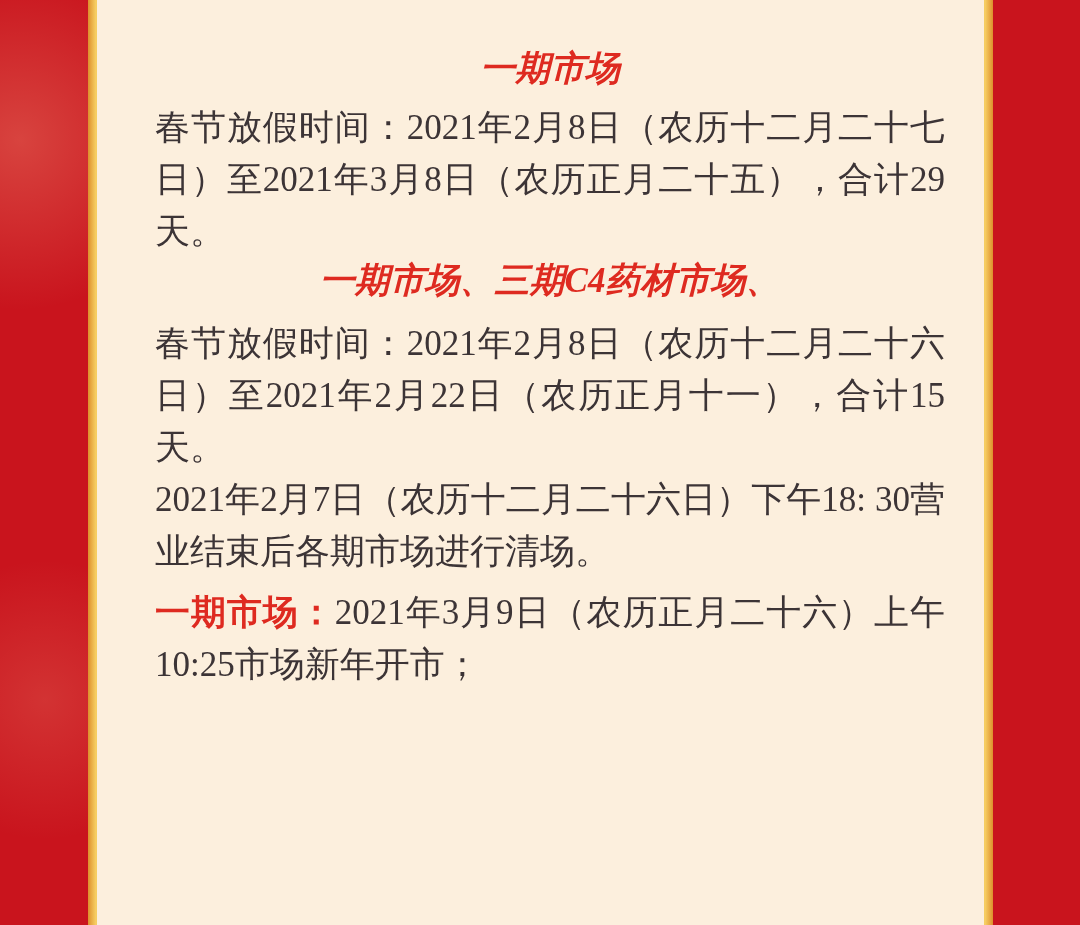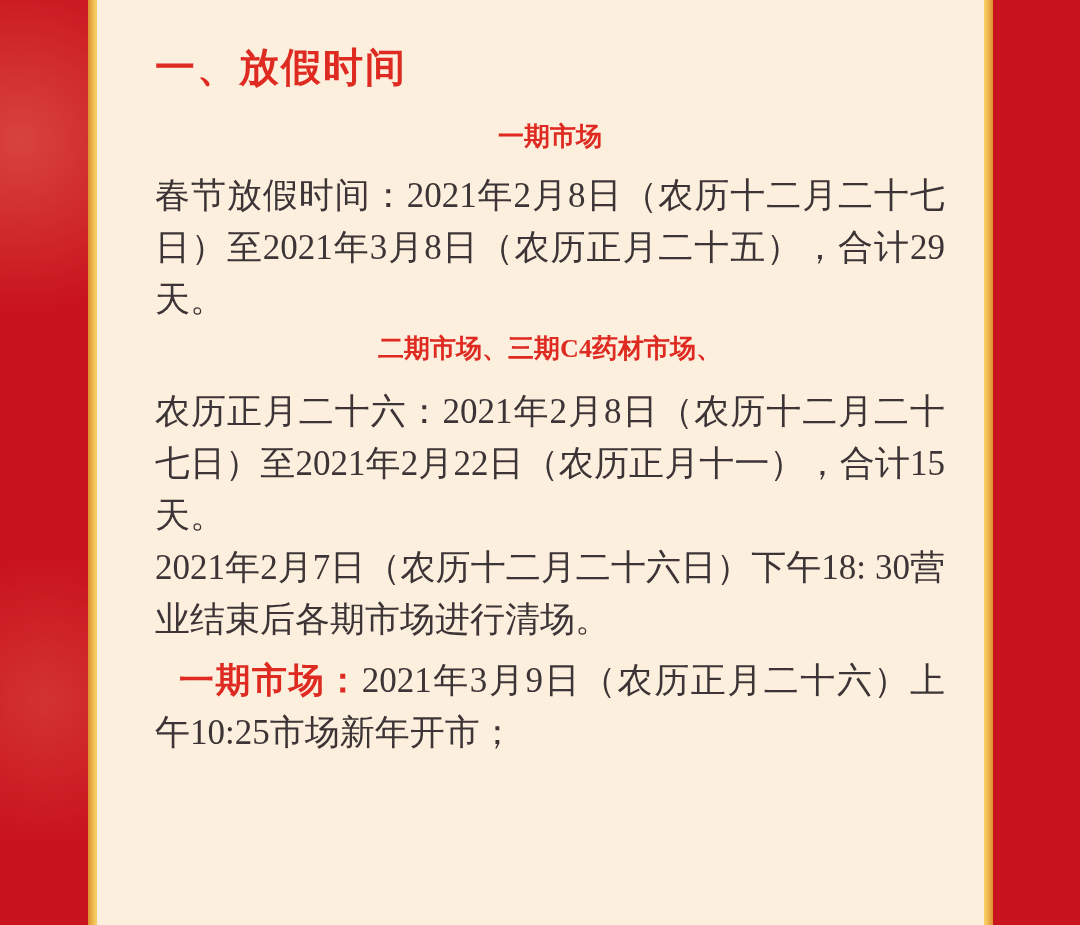--- a/index.html
+++ b/index.html
@@ -60,26 +60,27 @@
     line-height: 44px;
     letter-spacing: 2px;
     font-weight: 700;
     color: var(--accent, #de2a20);
     margin: 0 0 24px 0;
   }
   .sec-heading.second {
     margin: 41px 0 22px 0;
   }
   .subtitle {
-    font-size: 26px;
+    font-size: 35px;
     line-height: 46px;
     font-weight: 700;
     text-align: center;
     color: var(--accent, #de2a20);
     margin: 0;
+    font-style: italic;
   }
   .subtitle.first {
     margin-bottom: 10px;
   }
   .subtitle.multi {
     margin-bottom: 14px;
   }
   .body-para {
     font-size: 35px;
     line-height: 52px;
@@ -92,45 +93,43 @@
   }
   .body-para.p3 {
     margin-bottom: 8px;
   }
   .body-para.p4 {
     margin-top: 9px;
   }
   .inline-label {
     color: var(--accent, #de2a20);
     font-weight: 700;
-    margin-left: 24px;
   }
 </style>
 </head>
 <body>
 
 <div class="side-glow"></div>
 
 <div class="panel">
   <div class="gold-border left"></div>
   <div class="gold-border right"></div>
 
   <div class="content">
 
-    <h2 class="sec-heading first">一、放假时间</h2>
 
     <div class="subtitle first">一期市场</div>
 
     <p class="body-para p1">春节放假时间：2021年2月8日（农历十二月二十七日）至2021年3月8日（农历正月二十五），合计29天。</p>
 
     <div class="subtitle multi">
-      <div>二期市场、三期C4药材市场、</div>
+      <div>一期市场、三期C4药材市场、</div>
     </div>
 
-    <p class="body-para p2">农历正月二十六：2021年2月8日（农历十二月二十七日）至2021年2月22日（农历正月十一），合计15天。</p>
+    <p class="body-para p2">春节放假时间：2021年2月8日（农历十二月二十六日）至2021年2月22日（农历正月十一），合计15天。</p>
 
 
     <p class="body-para p3">2021年2月7日（农历十二月二十六日）下午18: 30营业结束后各期市场进行清场。</p>
 
     <p class="body-para p4"><span class="inline-label">一期市场：</span><span>2021年3月9日（农历正月二十六）上午10:25市场新年开市；</span></p>
 
   </div>
 </div>
 
 </body></html>

